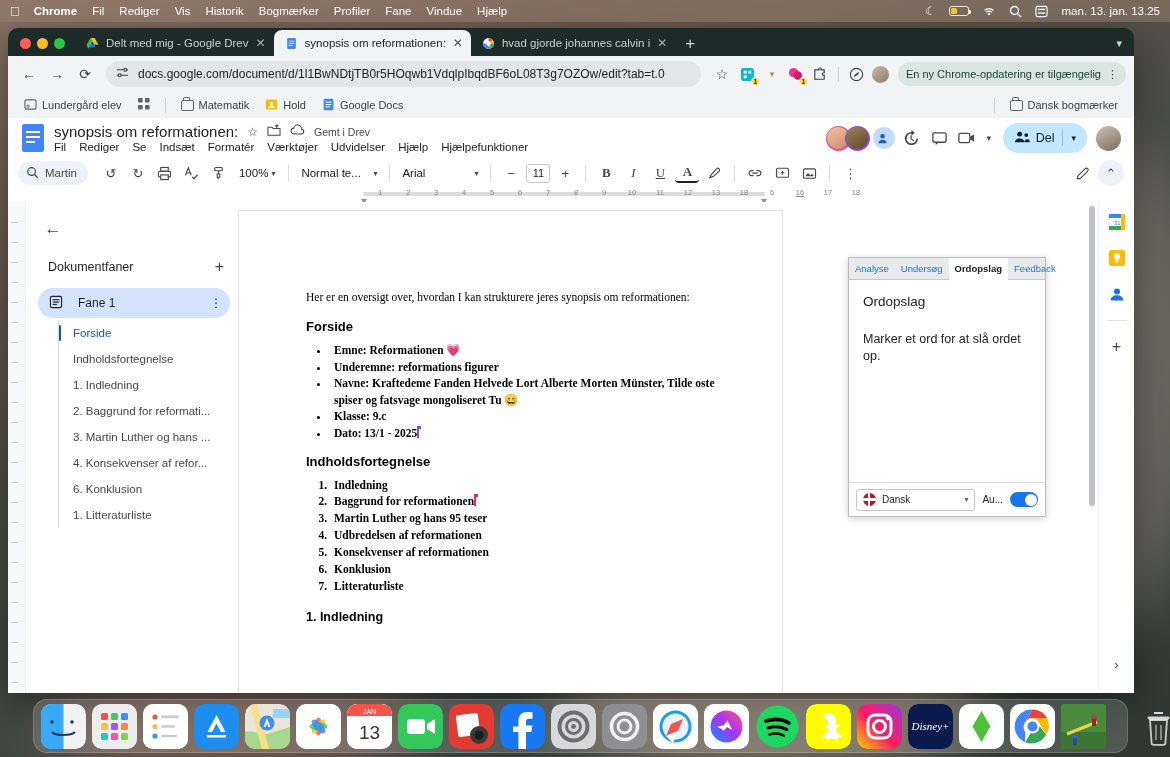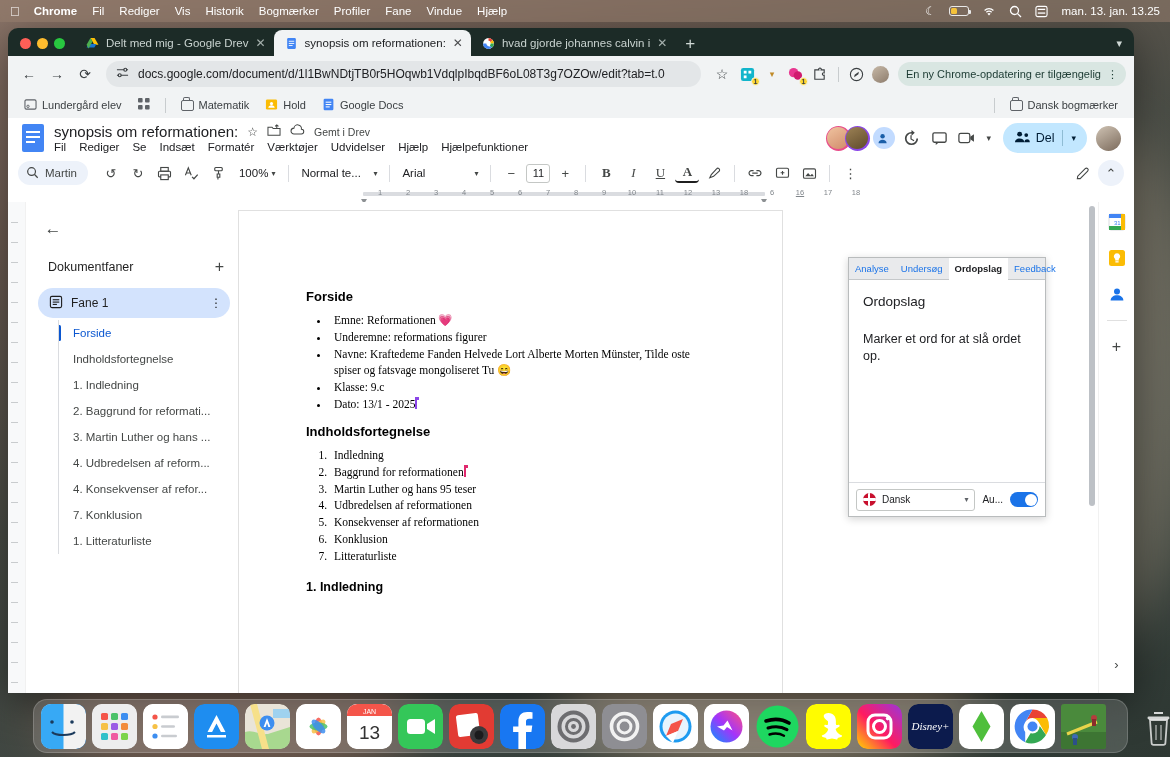--- a/index.html
+++ b/index.html
@@ -140,40 +140,40 @@
   .rail-left { width: 18px; background: #f8f9fa; border-right: 1px solid #f1f1f1; position: relative; }
   .rail-left .tick { position: absolute; left: 3px; width: 7px; height: 1px; background: #c9ccce; }
 
   .tabs-pane { width: 212px; padding: 12px 8px 0 12px; flex: none; background: #fff; }
   .back-arrow { width: 30px; height: 30px; display: flex; align-items: center; justify-content: center; color: #444746; font-size: 17px; margin-bottom: 14px; }
   .pane-head { display: flex; align-items: center; justify-content: space-between; padding: 0 6px 0 10px; margin-bottom: 12px; }
   .pane-head-t { font-size: 12.5px; color: #1f1f1f; }
   .plus { font-size: 16px; color: #444746; }
   .tabrow {
     height: 30px; border-radius: 16px; display: flex; align-items: center;
-    padding: 0 8px 0 11px; gap: 8px; font-size: 12px; color: #1f1f1f;
+    padding: 0 8px 0 11px; gap: 15px; font-size: 12px; color: #1f1f1f;
   }
   .tabrow.sel { background: #d3e3fd; }
   .tabrow .tsp { flex: 1; }
   .subtree { margin: 2px 0 0 20px; border-left: 1px solid #dadce0; padding-left: 0; }
   .subitem { font-size: 11.5px; color: #444746; padding: 7px 6px 7px 14px; position: relative; white-space: nowrap; overflow: hidden; text-overflow: ellipsis; }
   .subitem.active { color: #0b57d0; }
   .subitem.active::before { content: ""; position: absolute; left: -1px; top: 5px; bottom: 5px; width: 2.5px; background: #0b57d0; border-radius: 2px; }
 
   .canvas { flex: 1; position: relative; background: #fff; overflow: hidden; }
   .page {
     position: absolute; left: 0px; top: 8px; width: 545px; min-height: 700px;
     background: #fff; border: 1px solid #e0e0e0;
   }
   .pcontent { padding: 78px 67px 0 67px; font-family: "Liberation Serif", serif; }
   .pg-p { font-size: 11.5px; color: #000; line-height: 1.45; margin-bottom: 13px; }
   .pg-h { font-size: 13px; font-weight: bold; color: #000; margin: 0 0 8px; font-family: "Liberation Sans", sans-serif; }
   .pg-h2 { font-size: 12.5px; font-weight: bold; color: #000; margin: 16px 0 9px; font-family: "Liberation Sans", sans-serif; }
   ul.pg, ol.pg { margin: 0 0 12px 24px; }
-  ul.pg li, ol.pg li { font-size: 11.5px; color: #000; line-height: 1.42; padding-left: 4px; margin-bottom: 0.5px; }
+  ul.pg li, ol.pg li { font-size: 11.5px; color: #000; line-height: 1.42; padding-left: 4px; margin-bottom: 0.5px; font-weight: bold; }
   ol.pg li { list-style: decimal; }
   .caret { display: inline-block; width: 2px; height: 11px; vertical-align: -1px; position: relative; }
   .caret::after { content: ""; position: absolute; top: -1px; left: 0; width: 4px; height: 3px; }
   .caret.p { background: #8b46e8; } .caret.p::after { background: #8b46e8; }
   .caret.k { background: #e0296e; } .caret.k::after { background: #e0296e; }
 
   
   .vscroll { position: absolute; right: 2px; top: 4px; width: 8px; bottom: 4px; }
   .vthumb { position: absolute; left: 1px; width: 6px; top: 0; height: 300px; background: #bdc1c6; border-radius: 4px; }
 
@@ -689,30 +689,30 @@
           <span>Fane 1</span>
           <span class="tsp"></span>
           <span>⋮</span>
         </div>
         <div class="subtree">
           <div class="subitem active">Forside</div>
           <div class="subitem">Indholdsfortegnelse</div>
           <div class="subitem">1. Indledning</div>
           <div class="subitem">2. Baggrund for reformati...</div>
           <div class="subitem">3. Martin Luther og hans ...</div>
-          <div class="subitem">4. Udbredelsen af reform...</div>
           <div class="subitem">4. Konsekvenser af refor...</div>
-          <div class="subitem">7. Konklusion</div>
+          <div class="subitem">6. Konklusion</div>
           <div class="subitem">1. Litteraturliste</div>
         </div>
       </div>
 
       <div class="canvas">
         <div class="page">
           <div class="pcontent">
+            <p class="pg-p">Her er en oversigt over, hvordan I kan strukturere jeres synopsis om reformationen:</p>
 
             <h2 class="pg-h">Forside</h2>
             <ul class="pg">
               <li>Emne: Reformationen 💗</li>
               <li>Underemne: reformations figurer</li>
               <li>Navne: Kraftedeme Fanden Helvede Lort Alberte Morten Münster, Tilde oste spiser og fatsvage mongoliseret Tu 😄</li>
               <li>Klasse: 9.c</li>
               <li><span>Dato: 13/1 - 2025</span><span class="caret p"></span></li>
             </ul>
 

